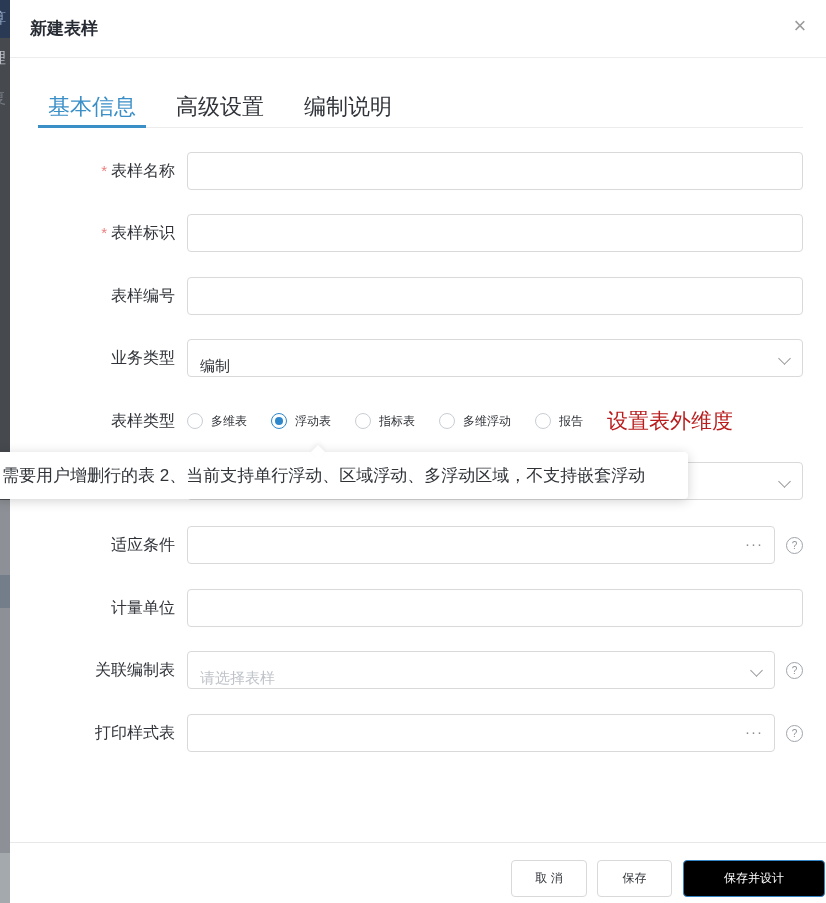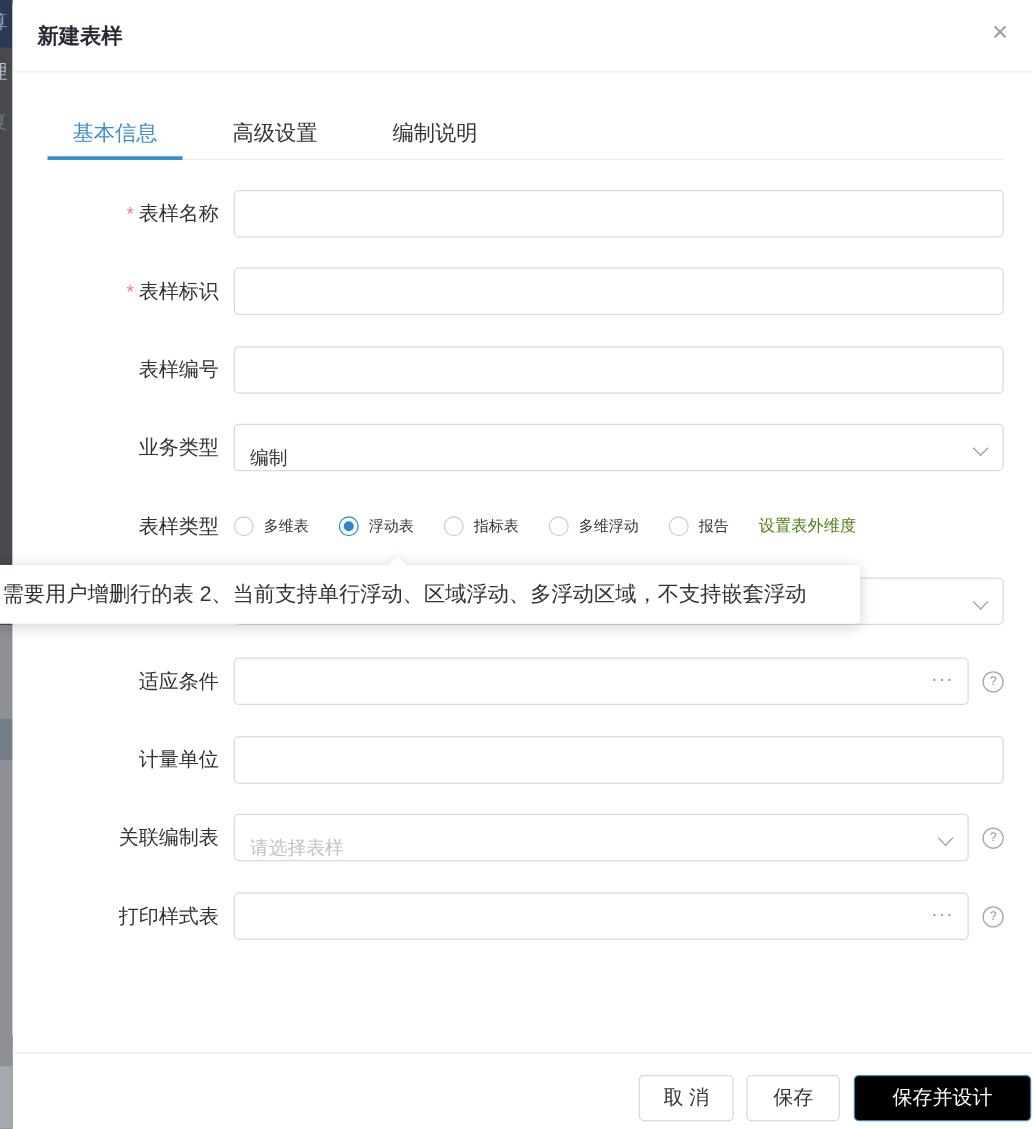--- a/index.html
+++ b/index.html
@@ -23,21 +23,21 @@
 
   
   .modal{position:absolute;left:10px;top:0;width:816px;height:828px;background:#fff;z-index:2;border-radius:4px 0 0 0;}
   .m-header{position:absolute;top:0;left:0;right:0;height:57px;border-bottom:1px solid #ececec;}
   .m-title{position:absolute;left:20px;top:17px;font-size:17px;font-weight:700;color:#272b33;}
   .m-close{position:absolute;right:13px;top:13px;width:26px;height:26px;font-size:22px;color:#9b9b9b;
            display:flex;align-items:center;justify-content:center;cursor:pointer;line-height:1;}
 
   
   .tabbar{position:absolute;top:90px;left:28px;right:23px;height:37px;border-bottom:1px solid #ececec;display:flex;gap:20px;}
-  .tab{width:108px;text-align:center;font-size:17px;color:#303339;line-height:34px;position:relative;cursor:pointer;}
+  .tab{width:108px;text-align:center;font-size:22px;color:#303339;line-height:34px;position:relative;cursor:pointer;}
   .tab.active{color:#3a8fc7;}
   .tab.active::after{content:"";position:absolute;left:0;right:0;bottom:-1px;height:3px;background:#3a8fc7;}
 
   
   .row{position:absolute;left:28px;right:23px;height:38px;display:flex;align-items:center;}
   .lbl{width:137px;text-align:right;font-size:16px;color:#303339;flex:none;margin-right:12px;white-space:nowrap;}
   .star{color:#ed7d7d;margin-right:4px;font-size:15px;}
   .ctrl{flex:1;height:38px;border:1px solid #d9d9d9;border-radius:4px;background:#fff;position:relative;
         display:flex;align-items:flex-end;padding:0 12px;box-sizing:border-box;font-size:15px;color:#303339;}
   .ph{color:#bfc3c9;}
@@ -47,32 +47,32 @@
   .help{flex:none;margin-left:11px;width:15px;height:15px;border:1px solid #a0a5ab;border-radius:50%;
         color:#8f959c;font-size:10px;display:flex;align-items:center;justify-content:center;}
 
   
   .radio-row{height:36px;}
   .radios{display:flex;align-items:center;gap:24px;}
   .radio{display:flex;align-items:center;gap:8px;font-size:12px;color:#303339;cursor:pointer;}
   .rdot{width:16px;height:16px;border:1px solid #c9cdd4;border-radius:50%;background:#fff;box-sizing:border-box;position:relative;flex:none;}
   .radio.checked .rdot{border-color:#2f87cb;}
   .radio.checked .rdot::after{content:"";position:absolute;left:3px;top:3px;width:8px;height:8px;border-radius:50%;background:#2f87cb;}
-  .link{color:#4d7c0f;font-size:13px;cursor:pointer;white-space:nowrap;}
+  .link{color:#b91c1c;font-size:21px;cursor:pointer;white-space:nowrap;}
 
   
   .tooltip{position:absolute;left:-6px;top:452px;width:694px;height:47px;background:#fff;border-radius:4px;
            box-shadow:0 2px 12px rgba(0,0,0,0.18);z-index:6;display:flex;align-items:center;
            padding-left:8px;box-sizing:border-box;font-size:17px;color:#2f3338;white-space:nowrap;}
   .tooltip::before{content:"";position:absolute;top:-5px;left:319px;width:10px;height:10px;background:#fff;
                    transform:rotate(45deg);box-shadow:-2px -2px 5px rgba(0,0,0,0.06);}
 
   
   .footer-line{position:absolute;top:842px;left:0;right:0;border-top:1px solid #e8e8e8;}
-  .btn{position:absolute;top:860px;height:37px;border-radius:4px;font-size:16px;box-sizing:border-box;
+  .btn{position:absolute;top:860px;height:37px;border-radius:4px;font-size:12px;box-sizing:border-box;
        display:flex;align-items:center;justify-content:center;cursor:pointer;white-space:nowrap;}
   .btn-plain{border:1px solid #d9d9d9;background:#fff;color:#303339;}
   .btn-cancel{left:501px;width:76px;}
   .btn-save{left:587px;width:75px;}
   .btn-primary{left:673px;width:142px;background:#000000;border:1px solid #3585c4;color:#fff;}
 </style>
 </head>
 <body>
 
 <div class="edge">

